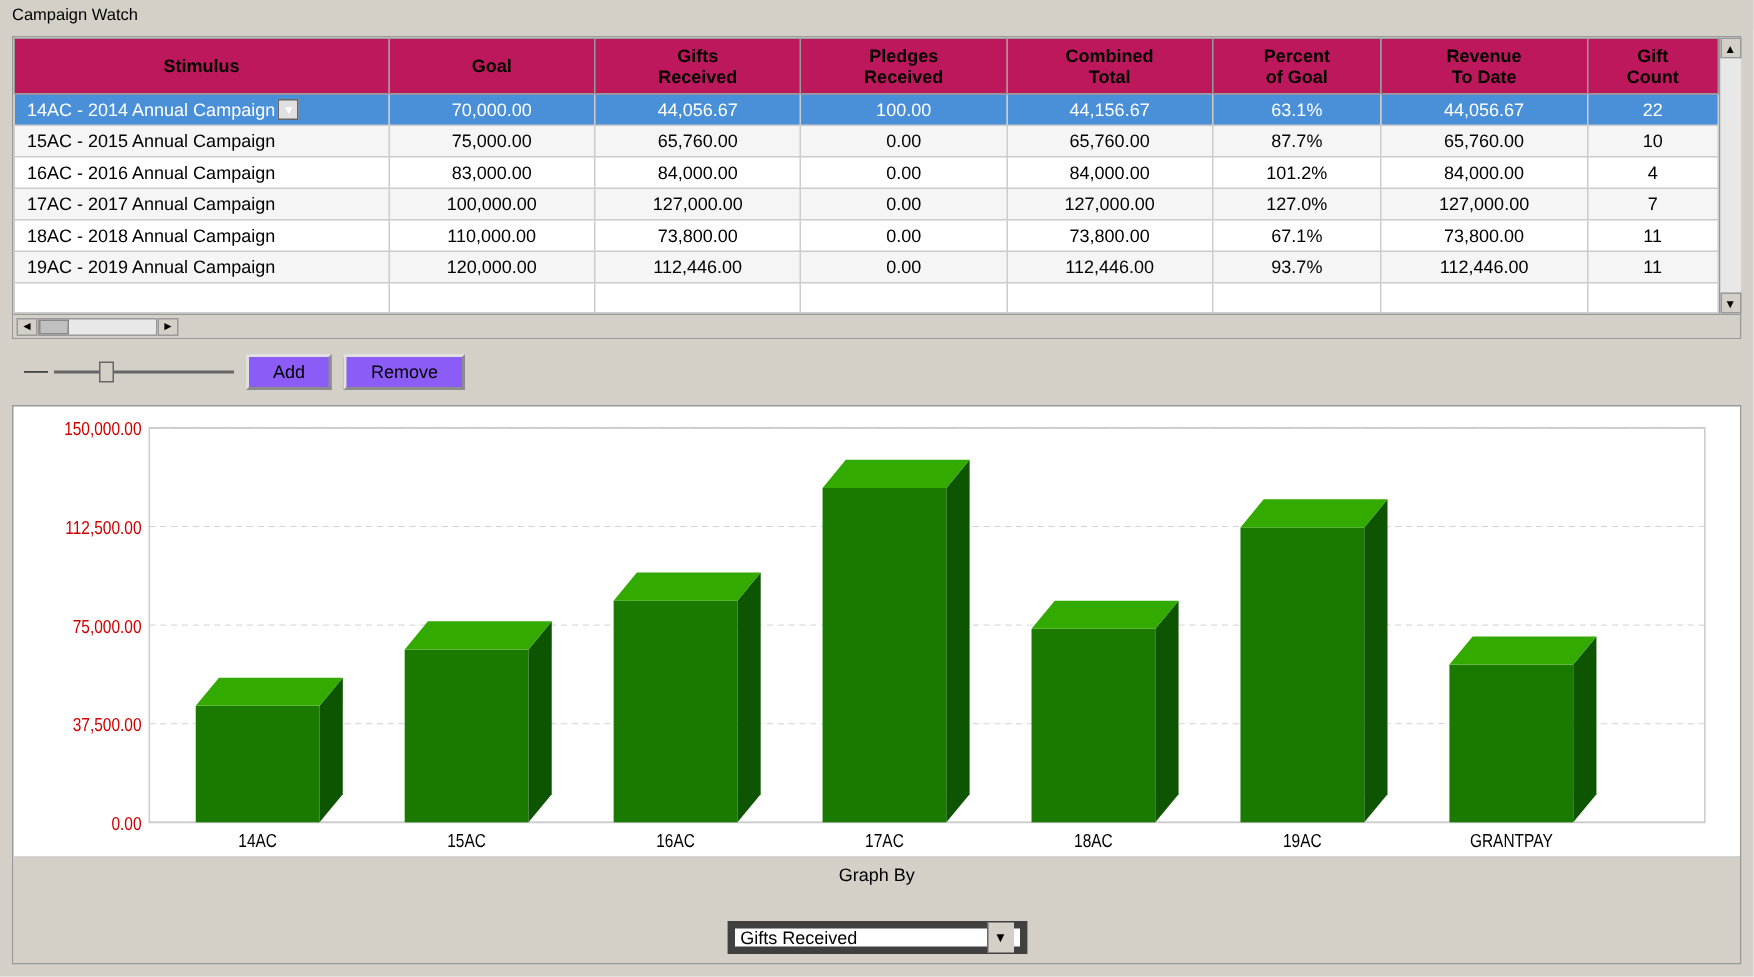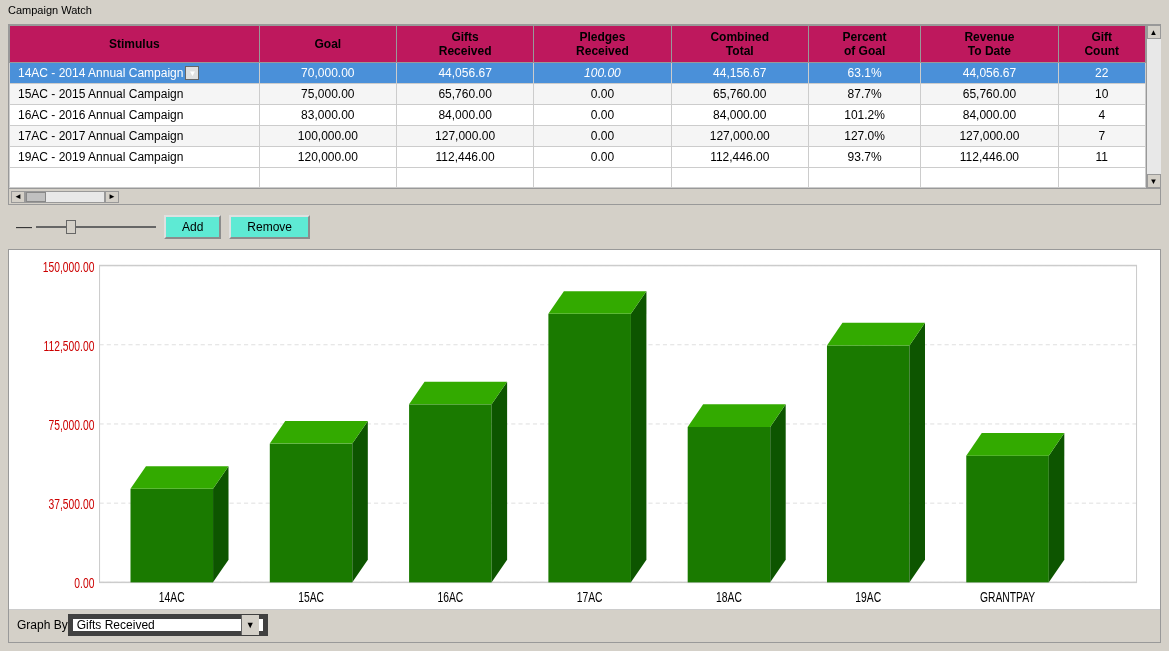--- a/index.html
+++ b/index.html
@@ -167,21 +167,21 @@
       height: 14px;
       background: #d4d0c8;
       border: 1px solid #666;
       position: absolute;
       left: 30px;
       top: -6px;
       cursor: pointer;
     }
     .btn {
       padding: 3px 16px;
-      background: #5eead4;
+      background: #8b5cf6;
       border: 2px outset #e0e0e0;
       font-size: 12px;
       cursor: pointer;
       color: #000;
     }
     .chart-section {
       background: #fff;
       border: 1px solid #999;
       flex: 1;
       display: flex;
@@ -190,23 +190,24 @@
     }
     .chart-area {
       flex: 1;
       padding: 8px 8px 4px 8px;
       position: relative;
     }
     .chart-bottom {
       padding: 4px 8px 6px 8px;
       display: flex;
       align-items: center;
-      gap: 0;
+      gap: 24px;
       background: #d4d0c8;
       border-top: 1px solid #ccc;
+      flex-direction: column;
     }
     .graph-by-label {
       font-size: 12px;
       color: #000;
     }
     .graph-by-select {
       display: flex;
       align-items: center;
       border: 5px solid #404040;
       background: #fff;
@@ -263,21 +264,21 @@
             <tbody id="table-body">
             <tr class="row-selected">
                   <td class="stim">
                     <div class="dropdown-cell">
                       <span>14AC - 2014 Annual Campaign</span>
                       <div class="dropdown-arrow">▼</div>
                     </div>
                   </td>
                   <td class="num" style="color: rgb(255, 255, 255);">70,000.00</td>
                   <td class="num" style="color: rgb(255, 255, 255);">44,056.67</td>
-                  <td class="num" style="color: rgb(255, 255, 255); font-style: italic;">100.00</td>
+                  <td class="num" style="color: rgb(255, 255, 255);">100.00</td>
                   <td class="num" style="color: rgb(255, 255, 255);">44,156.67</td>
                   <td class="num" style="color: rgb(255, 255, 255);">63.1%</td>
                   <td class="num" style="color: rgb(255, 255, 255);">44,056.67</td>
                   <td class="num" style="color: rgb(255, 255, 255);">22</td>
                 </tr>
                 <tr class="row-normal">
                   <td class="stim">15AC - 2015 Annual Campaign</td>
                   <td class="num">75,000.00</td>
                   <td class="num">65,760.00</td>
                   <td class="num">0.00</td>
@@ -298,20 +299,30 @@
                 </tr>
                 <tr class="row-normal">
                   <td class="stim">17AC - 2017 Annual Campaign</td>
                   <td class="num">100,000.00</td>
                   <td class="num">127,000.00</td>
                   <td class="num">0.00</td>
                   <td class="num">127,000.00</td>
                   <td class="num">127.0%</td>
                   <td class="num">127,000.00</td>
                   <td class="num">7</td>
+                </tr>
+                <tr class="row-normal">
+                  <td class="stim">18AC - 2018 Annual Campaign</td>
+                  <td class="num">110,000.00</td>
+                  <td class="num">73,800.00</td>
+                  <td class="num">0.00</td>
+                  <td class="num">73,800.00</td>
+                  <td class="num">67.1%</td>
+                  <td class="num">73,800.00</td>
+                  <td class="num">11</td>
                 </tr>
                 <tr class="row-normal">
                   <td class="stim">19AC - 2019 Annual Campaign</td>
                   <td class="num">120,000.00</td>
                   <td class="num">112,446.00</td>
                   <td class="num">0.00</td>
                   <td class="num">112,446.00</td>
                   <td class="num">93.7%</td>
                   <td class="num">112,446.00</td>
                   <td class="num">11</td>

